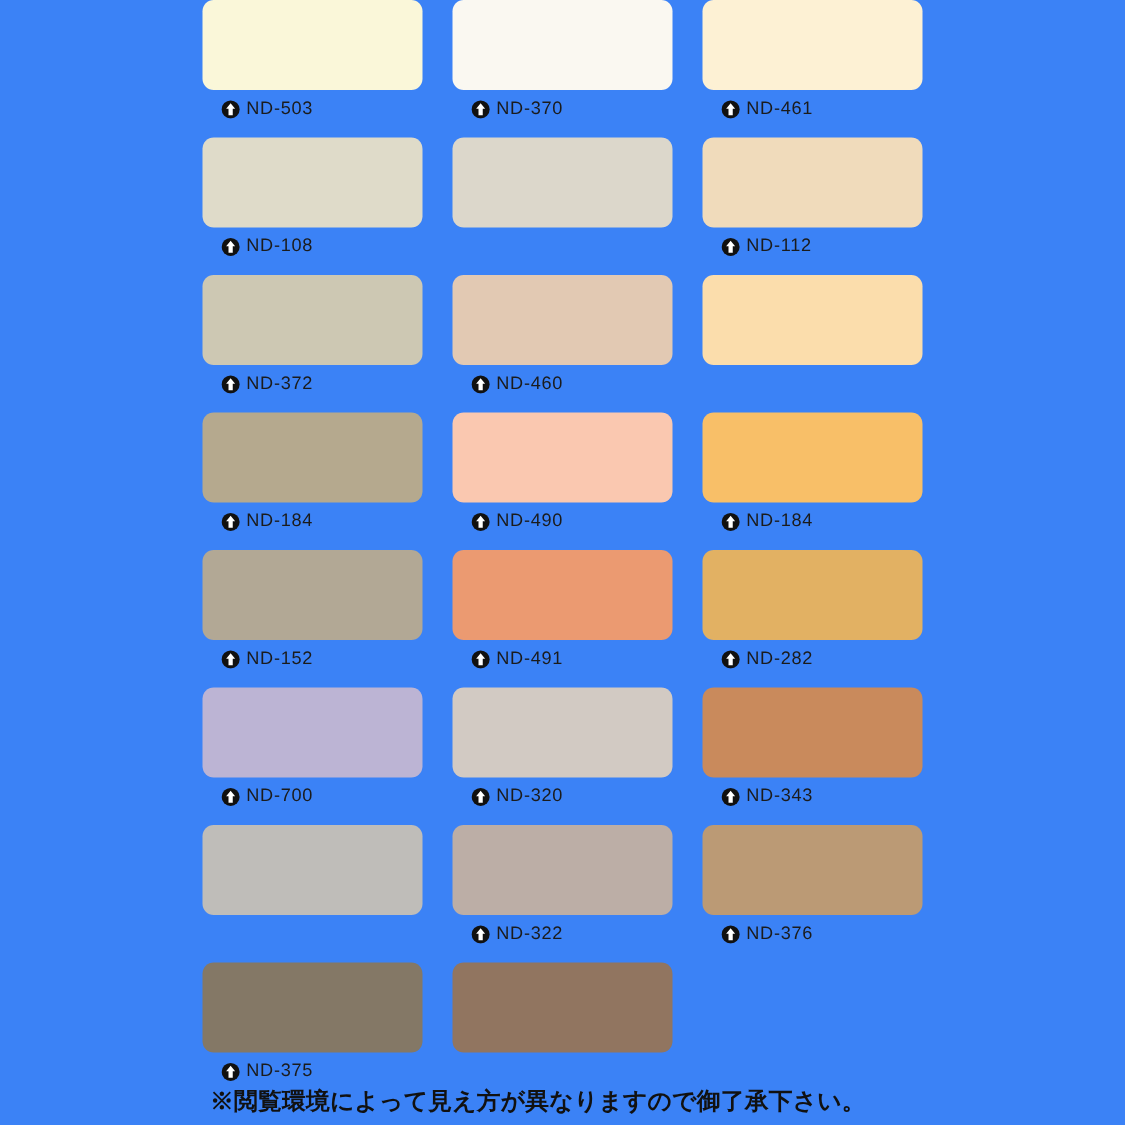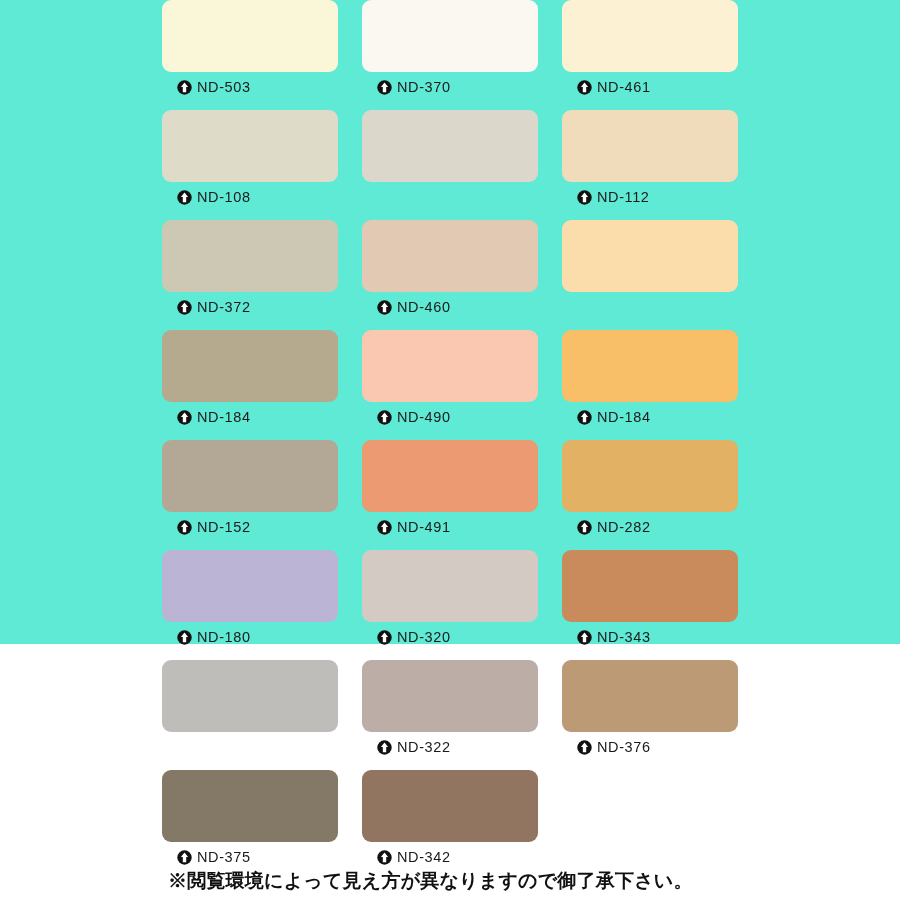--- a/index.html
+++ b/index.html
@@ -11,22 +11,22 @@
     width: 900px;
     height: 900px;
     font-family: "Liberation Sans", "DejaVu Sans", sans-serif;
     color: #1a1a1a;
     overflow: hidden;
   }
 
   #chart-root {
     position: relative;
     width: 900px;
-    height: 644px;
-    background: #5eead4;
+    height: 900px;
+    background: #3b82f6;
   }
 
   .swatch-grid {
     position: absolute;
     left: 162px;
     top: 0px;
     width: 576px;
     display: grid;
     grid-template-columns: repeat(3, 176px);
     column-gap: 24px;
@@ -257,21 +257,21 @@
       </div>
       <div class="swatch-cell">
         <div class="swatch-chip" style="background: rgb(188, 180, 212);"></div>
         <div class="swatch-label-row">
           <span class="arrow-icon">
             <svg viewBox="0 0 15 15" xmlns="http://www.w3.org/2000/svg">
               <circle cx="7.5" cy="7.5" r="7.2" fill="#111111"></circle>
               <path d="M7.5 2.6 L11.1 7.0 L9.2 7.0 L9.2 12.2 L5.8 12.2 L5.8 7.0 L3.9 7.0 Z" fill="#ffffff"></path>
             </svg>
           </span>
-          <span class="swatch-label">ND-180</span>
+          <span class="swatch-label">ND-700</span>
         </div>
       </div>
       <div class="swatch-cell">
         <div class="swatch-chip" style="background: rgb(210, 202, 195);"></div>
         <div class="swatch-label-row">
           <span class="arrow-icon">
             <svg viewBox="0 0 15 15" xmlns="http://www.w3.org/2000/svg">
               <circle cx="7.5" cy="7.5" r="7.2" fill="#111111"></circle>
               <path d="M7.5 2.6 L11.1 7.0 L9.2 7.0 L9.2 12.2 L5.8 12.2 L5.8 7.0 L3.9 7.0 Z" fill="#ffffff"></path>
             </svg>
@@ -325,27 +325,18 @@
             <svg viewBox="0 0 15 15" xmlns="http://www.w3.org/2000/svg">
               <circle cx="7.5" cy="7.5" r="7.2" fill="#111111"></circle>
               <path d="M7.5 2.6 L11.1 7.0 L9.2 7.0 L9.2 12.2 L5.8 12.2 L5.8 7.0 L3.9 7.0 Z" fill="#ffffff"></path>
             </svg>
           </span>
           <span class="swatch-label">ND-375</span>
         </div>
       </div>
       <div class="swatch-cell">
         <div class="swatch-chip" style="background: rgb(145, 117, 96);"></div>
-        <div class="swatch-label-row">
-          <span class="arrow-icon">
-            <svg viewBox="0 0 15 15" xmlns="http://www.w3.org/2000/svg">
-              <circle cx="7.5" cy="7.5" r="7.2" fill="#111111"></circle>
-              <path d="M7.5 2.6 L11.1 7.0 L9.2 7.0 L9.2 12.2 L5.8 12.2 L5.8 7.0 L3.9 7.0 Z" fill="#ffffff"></path>
-            </svg>
-          </span>
-          <span class="swatch-label">ND-342</span>
-        </div>
       </div>
     </div>
 
   <div class="footer-note">※閲覧環境によって見え方が異なりますので御了承下さい。</div>
 
 </div>
 
 </body></html>

